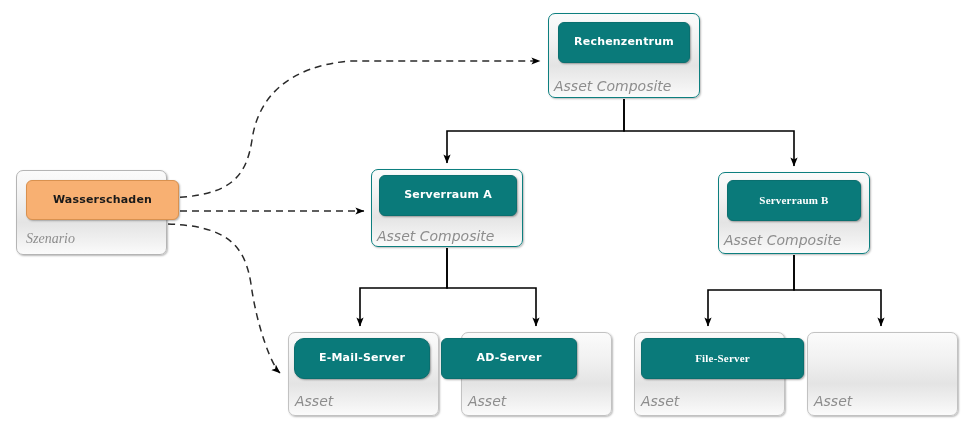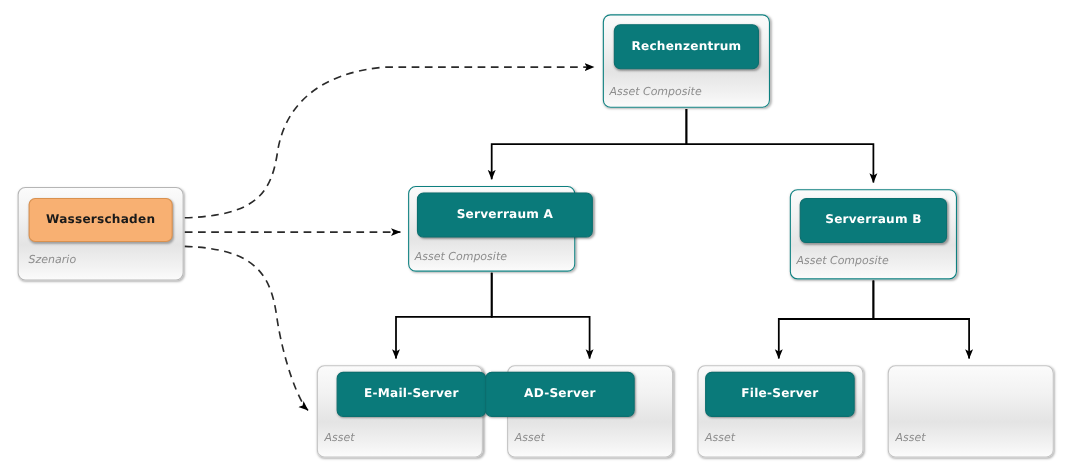--- a/index.html
+++ b/index.html
@@ -67,21 +67,21 @@
   .plate.orange {
     background: #f8b072;
     border: 1px solid #d9914f;
     color: #1a1a1a;
     box-shadow: 1px 1px 2px rgba(0,0,0,0.30);
   }
 
   
   .caption {
     position: absolute;
-    font-size: 10px;
+    font-size: 14px;
     font-style: italic;
     color: #8d8d8d;
     white-space: nowrap;
   }
 </style>
 </head>
 <body>
 
 <div id="canvas">
 
@@ -120,57 +120,57 @@
     <g>
       <path d="M168,211 L364,211" stroke="#2a2a2a" stroke-width="1.5" fill="none" stroke-dasharray="7,5" marker-end="url(#arrowFilled)"></path>
     </g>
 
     <g>
       <path d="M168,224 C228,226 245,246 251,284 C257,328 272,366 280,373" stroke="#2a2a2a" stroke-width="1.5" fill="none" stroke-dasharray="7,5" marker-end="url(#arrowFilled)"></path>
     </g>
   </svg>
 
   <div class="node scenario" style="left:16px; top:170px; width:151px; height:85px;"></div>
-  <div class="plate orange" style="left:26px; top:180px; width:131px; height:40px;">
+  <div class="plate orange" style="left:26px; top:180px; width:153px; height:40px;">
     <span>Wasserschaden</span>
   </div>
-  <div class="caption" style="left:26px; top:231px;">Szenario</div>
+  <div class="caption" style="left:26px; top:231px;font-family:Liberation Serif, serif;">Szenario</div>
 
   <div class="node composite" style="left:548px; top:13px; width:152px; height:85px;"></div>
   <div class="plate teal" style="left:558px; top:22px; width:132px; height:41px;">
     <span>Rechenzentrum</span>
   </div>
   <div class="caption" style="left:554px; top:78px;">Asset Composite</div>
 
   <div class="node composite" style="left:371px; top:169px; width:152px; height:78px;"></div>
-  <div class="plate teal" style="left:379px; top:175px; width:160px; height:41px;">
+  <div class="plate teal" style="left:379px; top:175px; width:138px; height:41px;">
     <span>Serverraum A</span>
   </div>
   <div class="caption" style="left:377px; top:228px;">Asset Composite</div>
 
   <div class="node composite" style="left:718px; top:172px; width:152px; height:82px;"></div>
-  <div class="plate teal" style="left:727px; top:180px; width:134px; height:41px;">
+  <div class="plate teal" style="left:727px; top:180px; width:134px; height:41px;font-family:Liberation Serif, serif;">
     <span>Serverraum B</span>
   </div>
   <div class="caption" style="left:724px; top:232px;">Asset Composite</div>
 
   <div class="node asset" style="left:288px; top:332px; width:151px; height:84px;"></div>
-  <div class="plate teal" style="left:306px; top:338px; width:136px; height:41px;">
+  <div class="plate teal" style="left:294px; top:338px; width:136px; height:41px;border-radius:10px;">
     <span>E-Mail-Server</span>
   </div>
   <div class="caption" style="left:295px; top:393px;">Asset</div>
 
   <div class="node asset" style="left:461px; top:332px; width:151px; height:84px;"></div>
   <div class="plate teal" style="left:441px; top:338px; width:136px; height:41px;">
     <span>AD-Server</span>
   </div>
   <div class="caption" style="left:468px; top:393px;">Asset</div>
 
   <div class="node asset" style="left:634px; top:332px; width:151px; height:84px;"></div>
-  <div class="plate teal" style="left:641px; top:338px; width:136px; height:41px;">
+  <div class="plate teal" style="left:641px; top:338px; width:163px; height:41px;font-family:Liberation Serif, serif;">
     <span>File-Server</span>
   </div>
   <div class="caption" style="left:641px; top:393px;">Asset</div>
 
   <div class="node asset" style="left:807px; top:332px; width:151px; height:84px;"></div>
   <div class="caption" style="left:814px; top:393px;">Asset</div>
 
 </div>
 
 </body></html>

